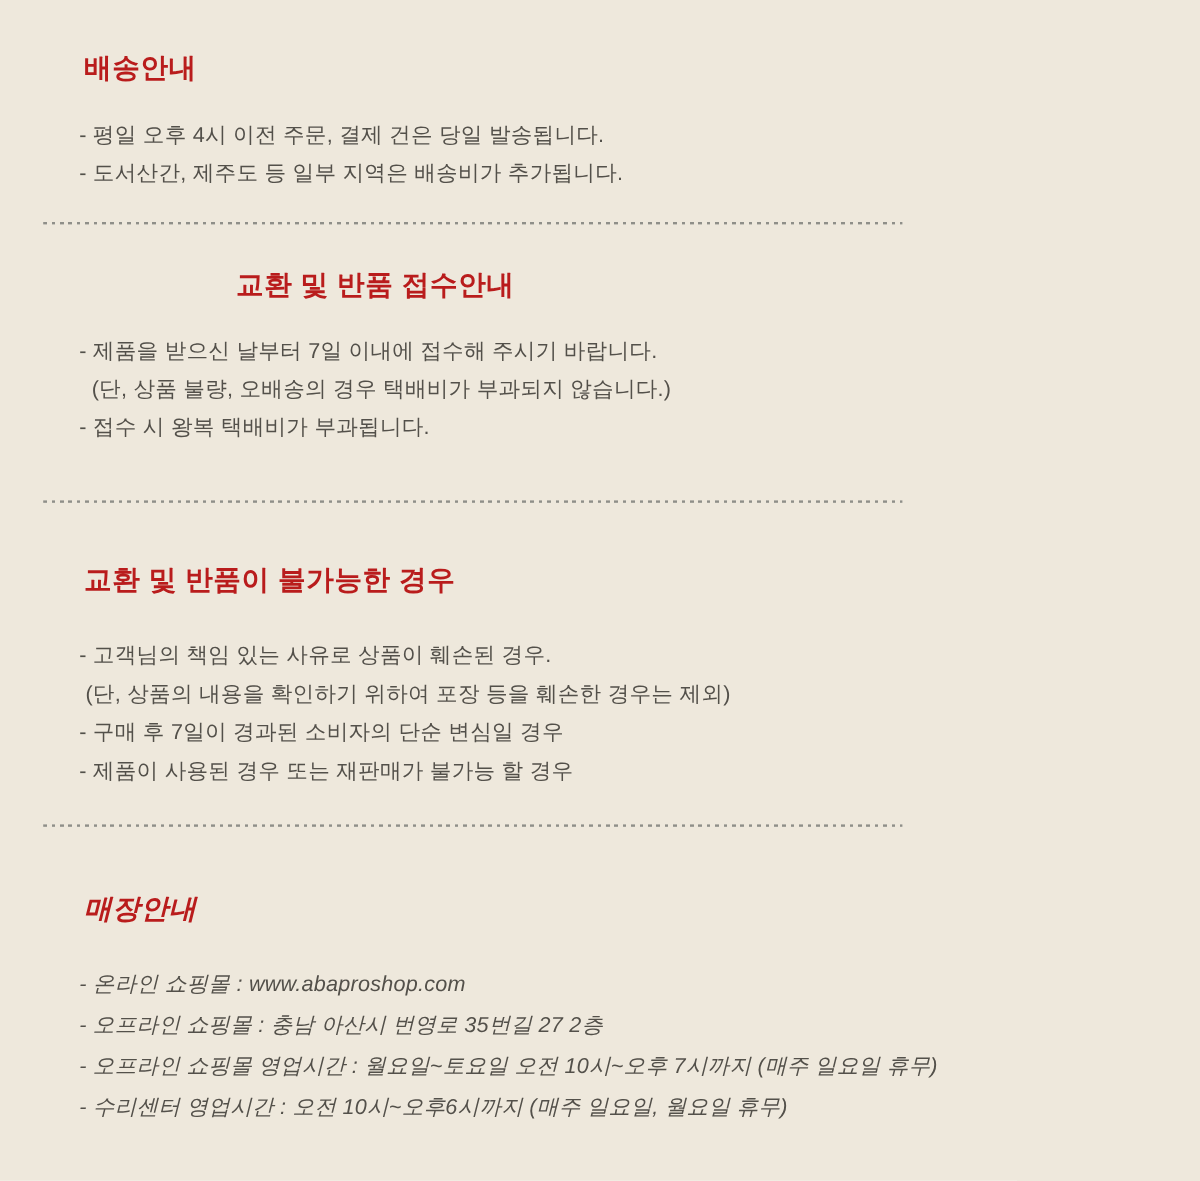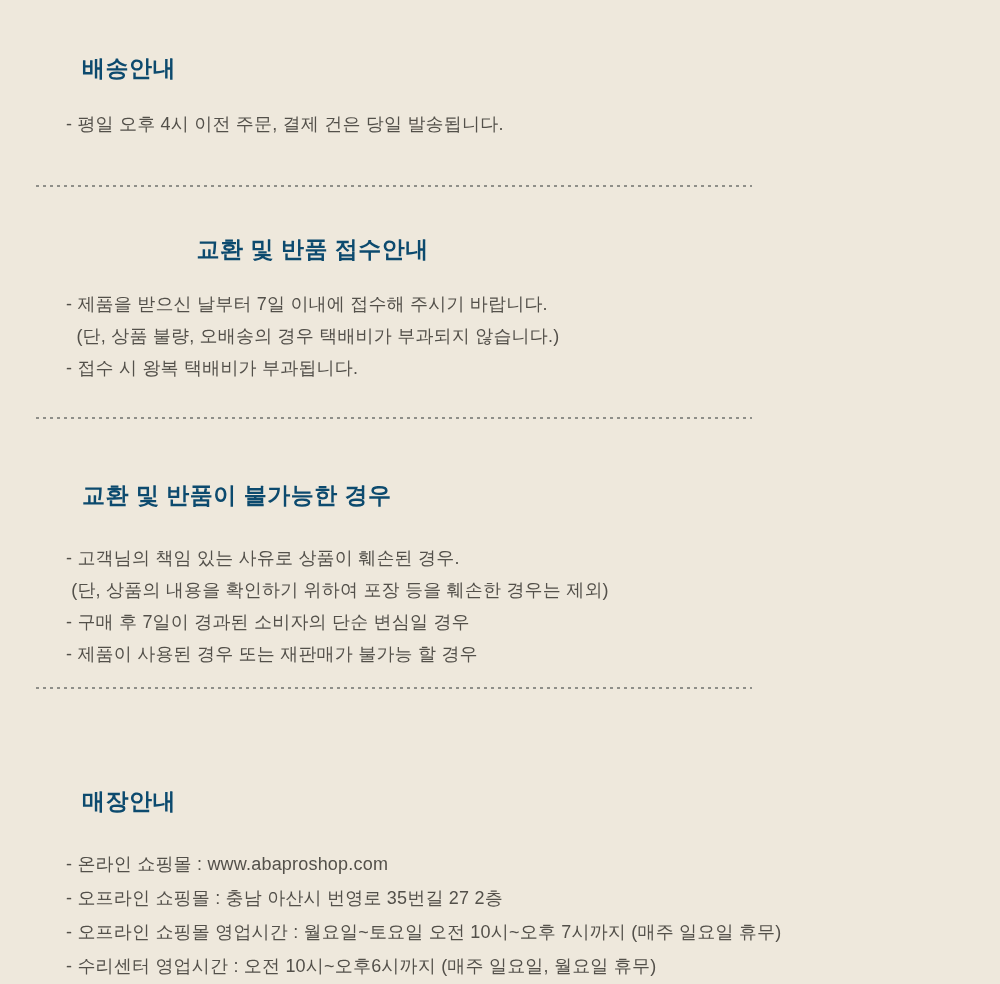--- a/index.html
+++ b/index.html
@@ -6,24 +6,24 @@
   .page {
     position: relative;
     width: 1000px;
     height: 984px;
     background: #EEE8DC;
     font-family: "Liberation Sans", sans-serif;
     overflow: hidden;
   }
   .sec { position: absolute; left: 66px; }
   .sec h2 {
-    margin: 16px;
+    margin: 4px;
     font-size: 23px;
     font-weight: 700;
-    color: #0c4a6e;
+    color: #b91c1c;
     line-height: 26px;
     letter-spacing: 0.5px;
   }
   .line {
     margin: 0;
     font-size: 18px;
     line-height: 32px;
     color: #53504A;
     white-space: pre;
     letter-spacing: 0.2px;
@@ -34,32 +34,33 @@
     width: 716px;
     height: 2px;
     background: repeating-linear-gradient(to right, #8F8F89 0 3px, transparent 3px 7px);
   }
   .sec-1 { top: 39px; }  .sec-1 h2 { margin-bottom: 27px; }
   .divider-1 { top: 185px; }
   .sec-2 { top: 220px; } .sec-2 h2 { margin-bottom: 26px; text-align: center; }
   .divider-2 { top: 417px; }
   .sec-3 { top: 466px; } .sec-3 h2 { margin-bottom: 34px; }
   .divider-3 { top: 687px; }
-  .sec-4 { top: 772px; } .sec-4 h2 { margin-bottom: 33px; }
+  .sec-4 { top: 740px; font-style: italic; } .sec-4 h2 { margin-bottom: 33px; }
   .sec-4 .line { line-height: 34px; }
 </style>
 </head>
 <body>
 
 <div class="page">
 
   <section class="sec sec-1">
     <h2>배송안내</h2>
     <div class="body">
       <p class="line">- 평일 오후 4시 이전 주문, 결제 건은 당일 발송됩니다.</p>
+      <p class="line">- 도서산간, 제주도 등 일부 지역은 배송비가 추가됩니다.</p>
     </div>
   </section>
 
   <div class="divider divider-1"></div>
 
   <section class="sec sec-2">
     <h2>교환 및 반품 접수안내</h2>
     <div class="body">
       <p class="line">- 제품을 받으신 날부터 7일 이내에 접수해 주시기 바랍니다.</p>
       <p class="line">  (단, 상품 불량, 오배송의 경우 택배비가 부과되지 않습니다.)</p>

